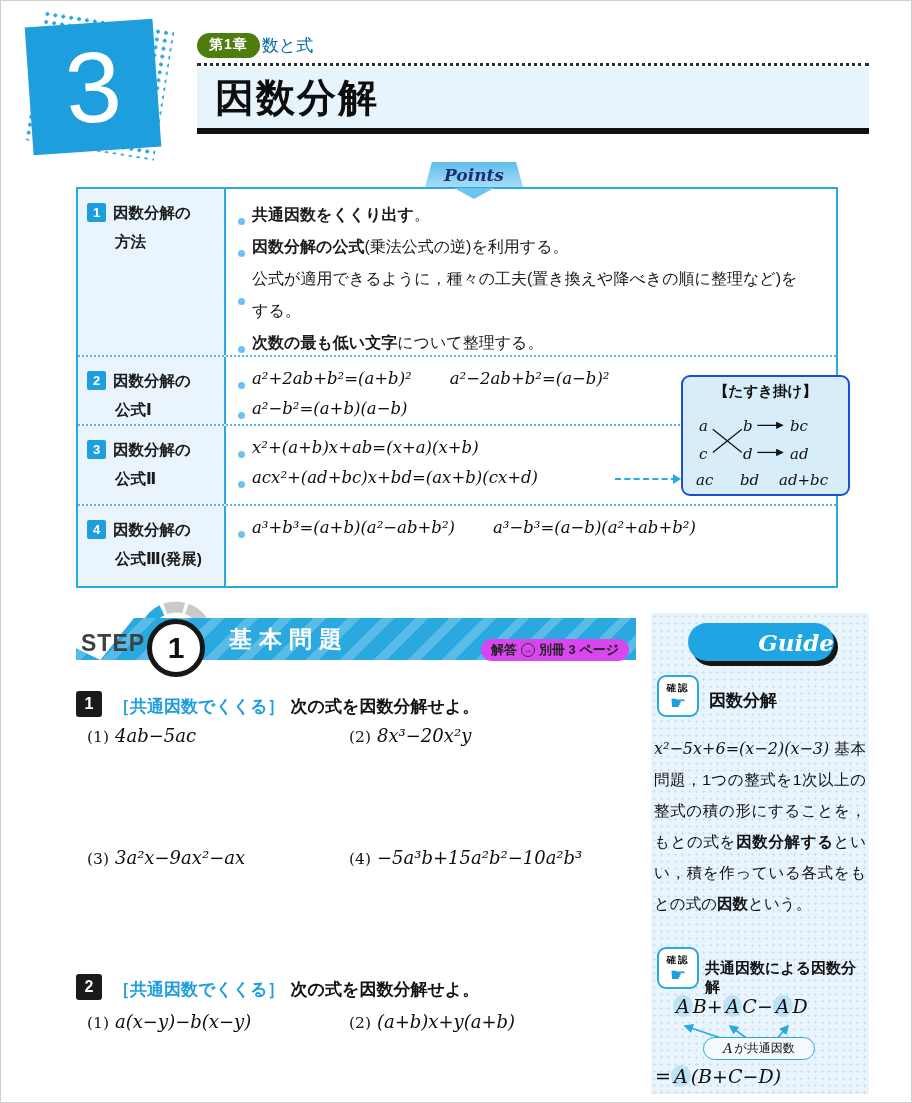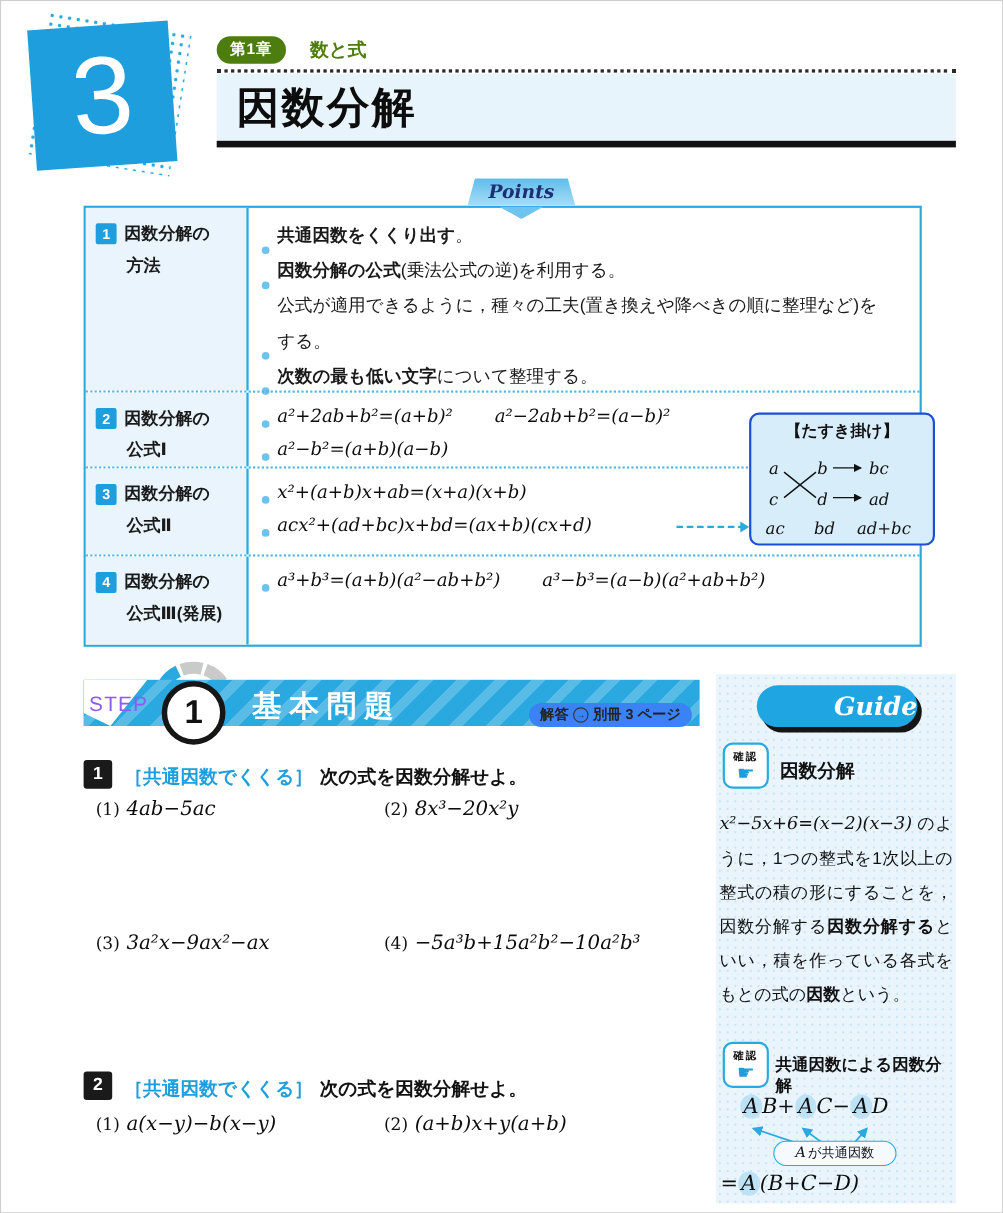--- a/index.html
+++ b/index.html
@@ -14,21 +14,21 @@
     background-image:radial-gradient(#2fa7e0 1.7px, transparent 1.8px);
     background-size:8px 8px; transform:rotate(9deg); }
   .emblem-square { position:absolute; left:4px; top:10px; width:128px; height:128px;
     background:#1e9edc; transform:rotate(-4deg);
     display:flex; align-items:center; justify-content:center; }
   .emblem-num { color:#fff; font-size:100px; font-weight:400; line-height:1; }
 
   .chapter-row { position:absolute; left:196px; top:30px; height:28px; display:flex; align-items:center; }
   .chapter-badge { background:#4d7c0f; color:#fff; font-size:14px; font-weight:700;
     border-radius:13px; padding:3px 12px 4px; letter-spacing:1px; }
-  .chapter-name { margin-left:22px; font-size:17px; font-weight:700; color:#4d7c0f; }
+  .chapter-name { margin-left:2px; font-size:17px; font-weight:400; color:#0369a1; }
   .dash-line { position:absolute; left:196px; top:62px; width:672px; border-top:3px dotted #2b2b2b; }
   .title-band { position:absolute; left:196px; top:66px; width:672px; height:61px;
     background:#e8f4fb; display:flex; align-items:center; }
   .page-title { font-size:39px; font-weight:700; color:#0d0d0d; margin-left:18px; letter-spacing:2px; }
   .title-underline { position:absolute; left:196px; top:127px; width:672px; height:6px; background:#111; }
 
   
   .points-tab { position:absolute; left:424px; top:161px; width:98px; height:25px;
     background:linear-gradient(180deg,#5ebdeb,#a9dcf5);
     clip-path:polygon(7% 0,93% 0,100% 100%,0 100%);
@@ -45,21 +45,21 @@
   .p-row + .p-row { border-top:2px dotted #53b6e8; }
   .p-left { width:148px; background:#e9f4fc; border-right:2px solid #29a9e0;
     padding:13px 6px 0 9px; flex-shrink:0; }
   .p-left-head { display:flex; align-items:flex-start; }
   .num-badge { width:19px; height:19px; background:#1e9edc; color:#fff; border-radius:2px;
     font-size:13px; font-weight:700; display:flex; align-items:center; justify-content:center;
     flex-shrink:0; margin-top:1px; }
   .p-label { margin-left:7px; font-size:15.5px; font-weight:700; line-height:22px; color:#1a1a1a; }
   .p-label .l2 { display:block; padding-left:2px; margin-top:7px; }
   .p-right { flex:1; padding:10px 8px 0 12px; }
-  .bullet-line { display:flex; align-items:flex-end; line-height:32px; }
+  .bullet-line { display:flex; align-items:center; line-height:32px; }
   .bullet-dot { width:7px; height:7px; border-radius:50%; background:#6cc3ee;
     flex-shrink:0; margin:13px 7px 0 0; }
   .b-strong { font-weight:700; font-size:16px; color:#1a1a1a; }
   .b-rest { font-weight:400; font-size:16px; color:#1a1a1a; }
   .bullet-text { line-height:32px; }
   .f-line { display:flex; align-items:center; line-height:30px; }
   .math { font-family:"DejaVu Serif","Liberation Serif",serif; font-style:italic;
     font-size:16.5px; color:#0d0d0d; }
   .f-line .gap { margin-left:38px; }
   .r2 .p-right, .r3 .p-right, .r4 .p-right { padding-top:7px; }
@@ -78,30 +78,30 @@
     border-left:8px solid #29a9e0; border-top:5px solid transparent;
     border-bottom:5px solid transparent; z-index:2; }
 
   
   .step-banner { position:absolute; left:75px; top:617px; width:560px; height:42px;
     background:#29a9e0;
     background-image:repeating-linear-gradient(135deg, rgba(255,255,255,.22) 0 9px, rgba(255,255,255,0) 9px 24px);
     z-index:2; }
   .step-notch { position:absolute; left:75px; top:617px; width:58px; height:42px; background:#fff;
     clip-path:polygon(0 0,100% 0,42% 100%,0 72%); z-index:3; }
-  .step-label { position:absolute; left:80px; top:629px; font-size:19px; font-weight:400;
-    color:#8b5cf6; letter-spacing:1px; z-index:5; }
+  .step-label { position:absolute; left:80px; top:629px; font-size:23px; font-weight:700;
+    color:#404040; letter-spacing:1px; z-index:5; }
   .step-gauge { position:absolute; left:140px; top:596px; z-index:1; }
   .step-circle { position:absolute; left:146px; top:618px; width:58px; height:58px;
     background:#fff; border:5px solid #161616; border-radius:50%; z-index:4;
     display:flex; align-items:center; justify-content:center; }
   .step-circle span { font-size:30px; font-weight:700; color:#111; }
-  .step-title { position:absolute; left:228px; top:623px; color:#fff; font-size:27px;
+  .step-title { position:absolute; left:228px; top:623px; color:#fff; font-size:23px;
     font-weight:700; letter-spacing:7px; z-index:5; }
-  .answer-badge { position:absolute; left:480px; top:638px; height:22px; background:#3b82f6;
+  .answer-badge { position:absolute; left:480px; top:638px; height:22px; background:#d946ef;
     border-radius:12px; display:flex; align-items:center; padding:0 10px; z-index:5; }
   .answer-badge .txt { font-size:13px; font-weight:700; color:#222; }
   .circle-arrow { display:inline-flex; width:14px; height:14px; border:1.5px solid #333;
     border-radius:50%; align-items:center; justify-content:center; font-size:9px;
     color:#333; margin:0 4px; line-height:1; }
 
   
   .prob-badge { position:absolute; width:26px; height:26px; background:#1a1a1a; color:#fff;
     border-radius:3px; display:flex; align-items:center; justify-content:center;
     font-size:16px; font-weight:700; }
@@ -345,21 +345,21 @@
     <div class="guide-pill">
       <span>Guide</span>
     </div>
 
     <div class="confirm-icon" style="left:6px;top:62px;">
       <span class="confirm-label">確認</span>
       <span class="hand-icon">☛</span>
     </div>
     <span class="confirm-heading" style="left:58px;top:76px;font-size:17px;">因数分解</span>
 
-    <div class="guide-para"><span class="math2">x²−5x+6=(x−2)(x−3)</span><span> のように，1つの整式を1次以上の整式の積の形にすることを，因数分解する</span><span class="gb">因数分解する</span><span>といい，積を作っている各式をもとの式の</span><span class="gb">因数</span><span>という。</span></div>
+    <div class="guide-para"><span class="math2">x²−5x+6=(x−2)(x−3)</span><span> 基本問題，1つの整式を1次以上の整式の積の形にすることを，もとの式を</span><span class="gb">因数分解する</span><span>といい，積を作っている各式をもとの式の</span><span class="gb">因数</span><span>という。</span></div>
 
     <div class="confirm-icon" style="left:6px;top:334px;">
       <span class="confirm-label">確認</span>
       <span class="hand-icon">☛</span>
     </div>
     <span class="confirm-heading" style="left:54px;top:346px;font-size:15px;letter-spacing:0;">共通因数による因数分解</span>
 
     <div class="g-formula" style="left:22px;top:382px;"><span class="hl">A</span><span>B+</span><span class="hl">A</span><span>C−</span><span class="hl">A</span><span>D</span></div>
 
     <svg class="arrows-svg" width="220" height="36" viewBox="0 0 220 36">

